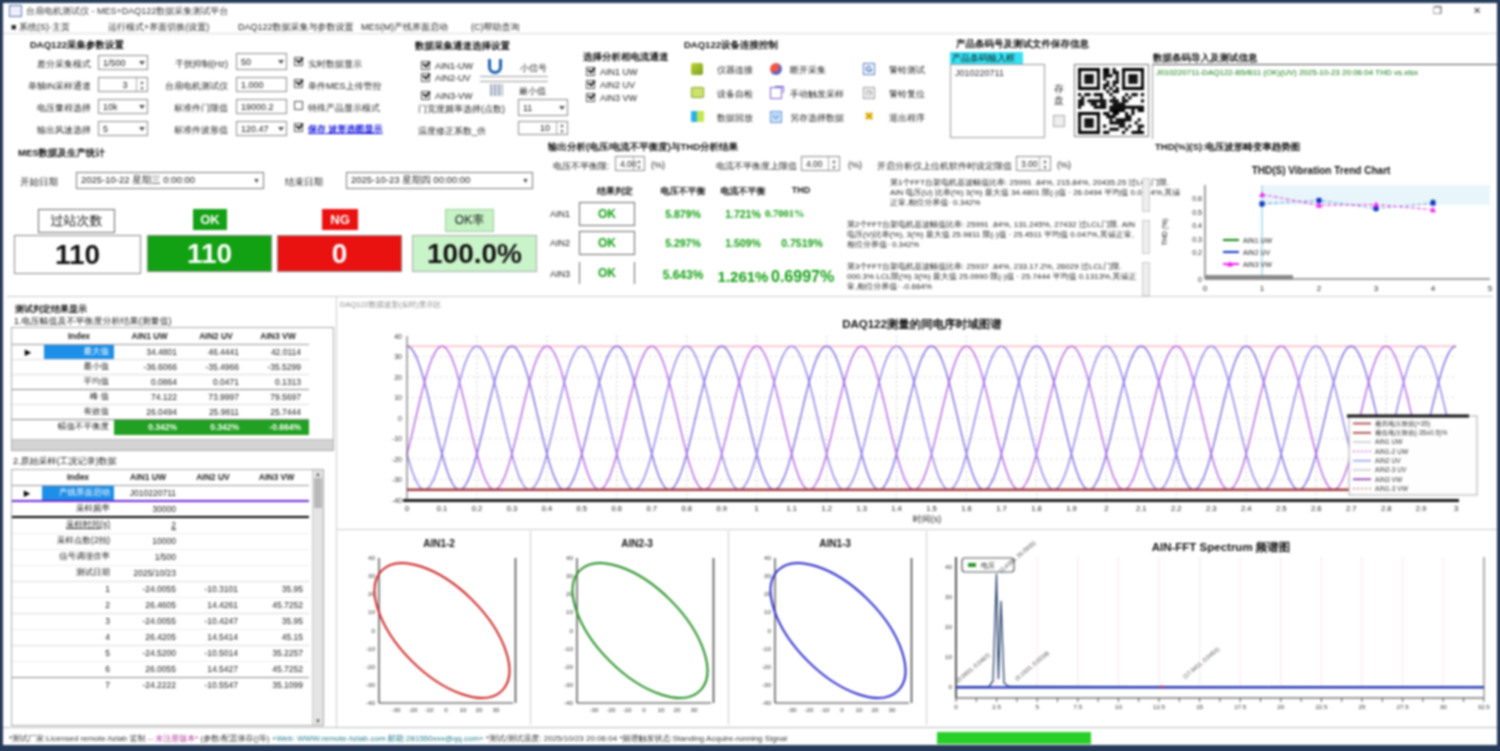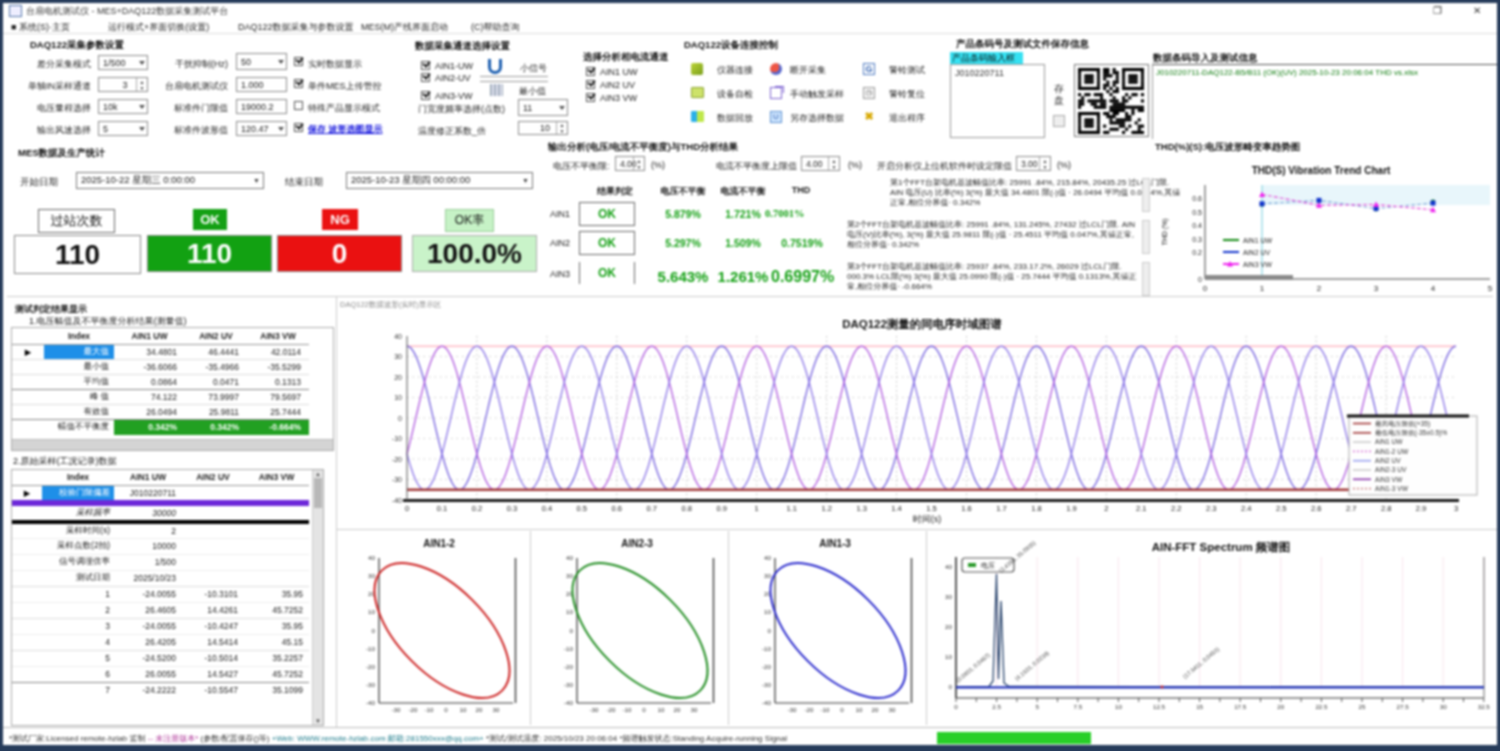--- a/index.html
+++ b/index.html
@@ -361,36 +361,36 @@
     <div class="lbl" style="left:650px;top:205px;width:60px;text-align:center;font-weight:bold;font-size:10.5px;color:#13a013;">5.879%</div>
     <div class="lbl" style="left:712px;top:205px;width:56px;text-align:center;font-weight:bold;font-size:10.5px;color:#13a013;">1.721%</div>
     <div class="lbl" style="left:762px;top:205px;width:62px;text-align:left;font-weight:bold;font-size:10.5px;color:#13a013;font-family:Liberation Serif, serif;">0.7001%</div>
     <div class="lbl" style="left:547px;top:235px;">AIN2</div>
     <div class="abs" style="left:576px;top:228px;width:54px;height:22px;border:1px solid #666;display:flex;align-items:center;justify-content:center;font-size:12px;font-weight:bold;color:#13a013;">OK</div>
     <div class="lbl" style="left:650px;top:234px;width:60px;text-align:center;font-weight:bold;font-size:10.5px;color:#13a013;">5.297%</div>
     <div class="lbl" style="left:712px;top:234px;width:56px;text-align:center;font-weight:bold;font-size:10.5px;color:#13a013;">1.509%</div>
     <div class="lbl" style="left:768px;top:234px;width:62px;text-align:center;font-weight:bold;font-size:10.5px;color:#13a013;">0.7519%</div>
     <div class="lbl" style="left:547px;top:266px;">AIN3</div>
     <div class="abs" style="left:576px;top:259px;width:54px;height:22px;border-left:1px solid #666;border-right:1px solid #666;display:flex;align-items:center;justify-content:center;font-size:12px;font-weight:bold;color:#13a013;">OK</div>
-    <div class="lbl" style="left:650px;top:265px;width:60px;text-align:center;font-weight:bold;font-size:15px;color:#13a013;">5.643%</div>
+    <div class="lbl" style="left:650px;top:265px;width:60px;text-align:center;font-weight:bold;font-size:12px;color:#13a013;">5.643%</div>
     <div class="lbl" style="left:712px;top:265px;width:56px;text-align:center;font-weight:bold;font-size:15px;color:#13a013;">1.261%</div>
     <div class="lbl" style="left:768px;top:265px;width:62px;text-align:center;font-weight:bold;font-size:16px;color:#13a013;">0.6997%</div>
 
     <div class="abs" style="left:844px;top:175px;width:292px;height:32px;font-size:8px;line-height:10px;color:#222;overflow:hidden;margin-left:43px;">第1个FFT台架电机基波幅值比率: 25991 .84%, 215.84%, 20435.25 过LCL门限. AIN 电压(U) 比率(%) 3(%) 最大值 34.4801 限(-)值 · 26.0494 平均值 0.0864%,其値正常,相位分界值· 0.342%</div>
     <div class="abs" style="left:844px;top:217px;width:292px;height:32px;font-size:8px;line-height:10px;color:#222;overflow:hidden;">第2个FFT台架电机基波幅值比率: 25991 .84%, 131.245%, 27432 过LCL门限. AIN 电压(V)比率(%), 3(%) 最大值 25.9811 限(-)值 · 25.4511 平均值 0.047%,其値正常,相位分界值· 0.342%</div>
     <div class="abs" style="left:844px;top:259px;width:292px;height:32px;font-size:8px;line-height:10px;color:#222;overflow:hidden;">第3个FFT台架电机基波幅值比率: 25937 .84%, 233.17.2%, 26029 过LCL门限. 000.3% LCL限(%) 3(%) 最大值 25.0990 限(-)值 · 25.7444 平均值 0.1313%,其値正常,相位分界值· -0.664%</div>
     <div class="abs" style="left:1139px;top:175px;width:6px;height:32px;background:#eee;border:1px solid #ccc;"></div>
     <div class="abs" style="left:1139px;top:217px;width:6px;height:32px;background:#eee;border:1px solid #ccc;"></div>
     <div class="abs" style="left:1139px;top:259px;width:6px;height:32px;background:#eee;border:1px solid #ccc;"></div>
   </div>
   <div id="sec-left">
     <div class="abs" style="left:4px;top:293px;width:1486px;height:0;border-top:1px solid #ccc;"></div>
     <div class="abs" style="left:333px;top:294px;width:0;height:430px;border-left:1px solid #ccc;"></div>
     <div class="lbl" style="left:12px;top:300px;font-weight:bold;">测试判定结果显示</div>
-    <div class="lbl" style="left:26px;top:312px;">1.电压幅值及不平衡度分析结果(测量值)</div>
+    <div class="lbl" style="left:11px;top:312px;">1.电压幅值及不平衡度分析结果(测量值)</div>
     <div class="abs" style="left:8px;top:324px;width:323px;height:124px;border:1px solid #aaa;background:#fff;box-sizing:border-box;">
       <table style="width:297px;font-size:8.5px;color:#222;table-layout:fixed;">
         <colgroup>
               <col style="width:32px">
               <col style="width:70px">
               <col style="width:71px">
               <col style="width:62px">
               <col style="width:62px">
             </colgroup>
         <tbody>
@@ -460,33 +460,33 @@
         <tbody>
               <tr style="height:15px;">
                 <td></td>
                 <td style="text-align:center;font-weight:bold;">Index</td>
                 <td style="text-align:center;font-weight:bold;">AIN1 UW</td>
                 <td style="text-align:center;font-weight:bold;">AIN2 UV</td>
                 <td style="text-align:center;font-weight:bold;">AIN3 VW</td>
               </tr>
         <tr style="height:16px;border-top:1px solid #999;">
                 <td style="text-align:center;color:#000;">▶</td>
-                <td style="background:#1e8fe8;color:#fff;text-align:right;padding-right:4px;">校验门限偏差</td>
+                <td style="background:#1e8fe8;color:#fff;text-align:right;padding-right:4px;">产线界面启动</td>
                 <td style="text-align:right;padding-right:6px;">J010220711</td>
                 <td></td>
                 <td></td>
               </tr>
-        <tr style="height:16px;border-top:6px solid #6d28d9;font-style:italic;">
+        <tr style="height:16px;border-top:2px solid #6d28d9;">
                 <td></td>
                 <td style="text-align:right;padding-right:4px;">采样频率</td>
                 <td style="text-align:right;padding-right:6px;">30000</td>
                 <td></td>
                 <td></td>
               </tr>
-        <tr style="height:16px;border-top:4px solid #000000;">
+        <tr style="height:16px;border-top:2px solid #000000;text-decoration:underline;">
                 <td></td>
                 <td style="text-align:right;padding-right:4px;">采样时间(s)</td>
                 <td style="text-align:right;padding-right:6px;">2</td>
                 <td></td>
                 <td></td>
               </tr>
         <tr style="height:16px;border-top:1px solid #eee;">
                 <td></td>
                 <td style="text-align:right;padding-right:4px;">采样点数(2拍)</td>
                 <td style="text-align:right;padding-right:6px;">10000</td>

